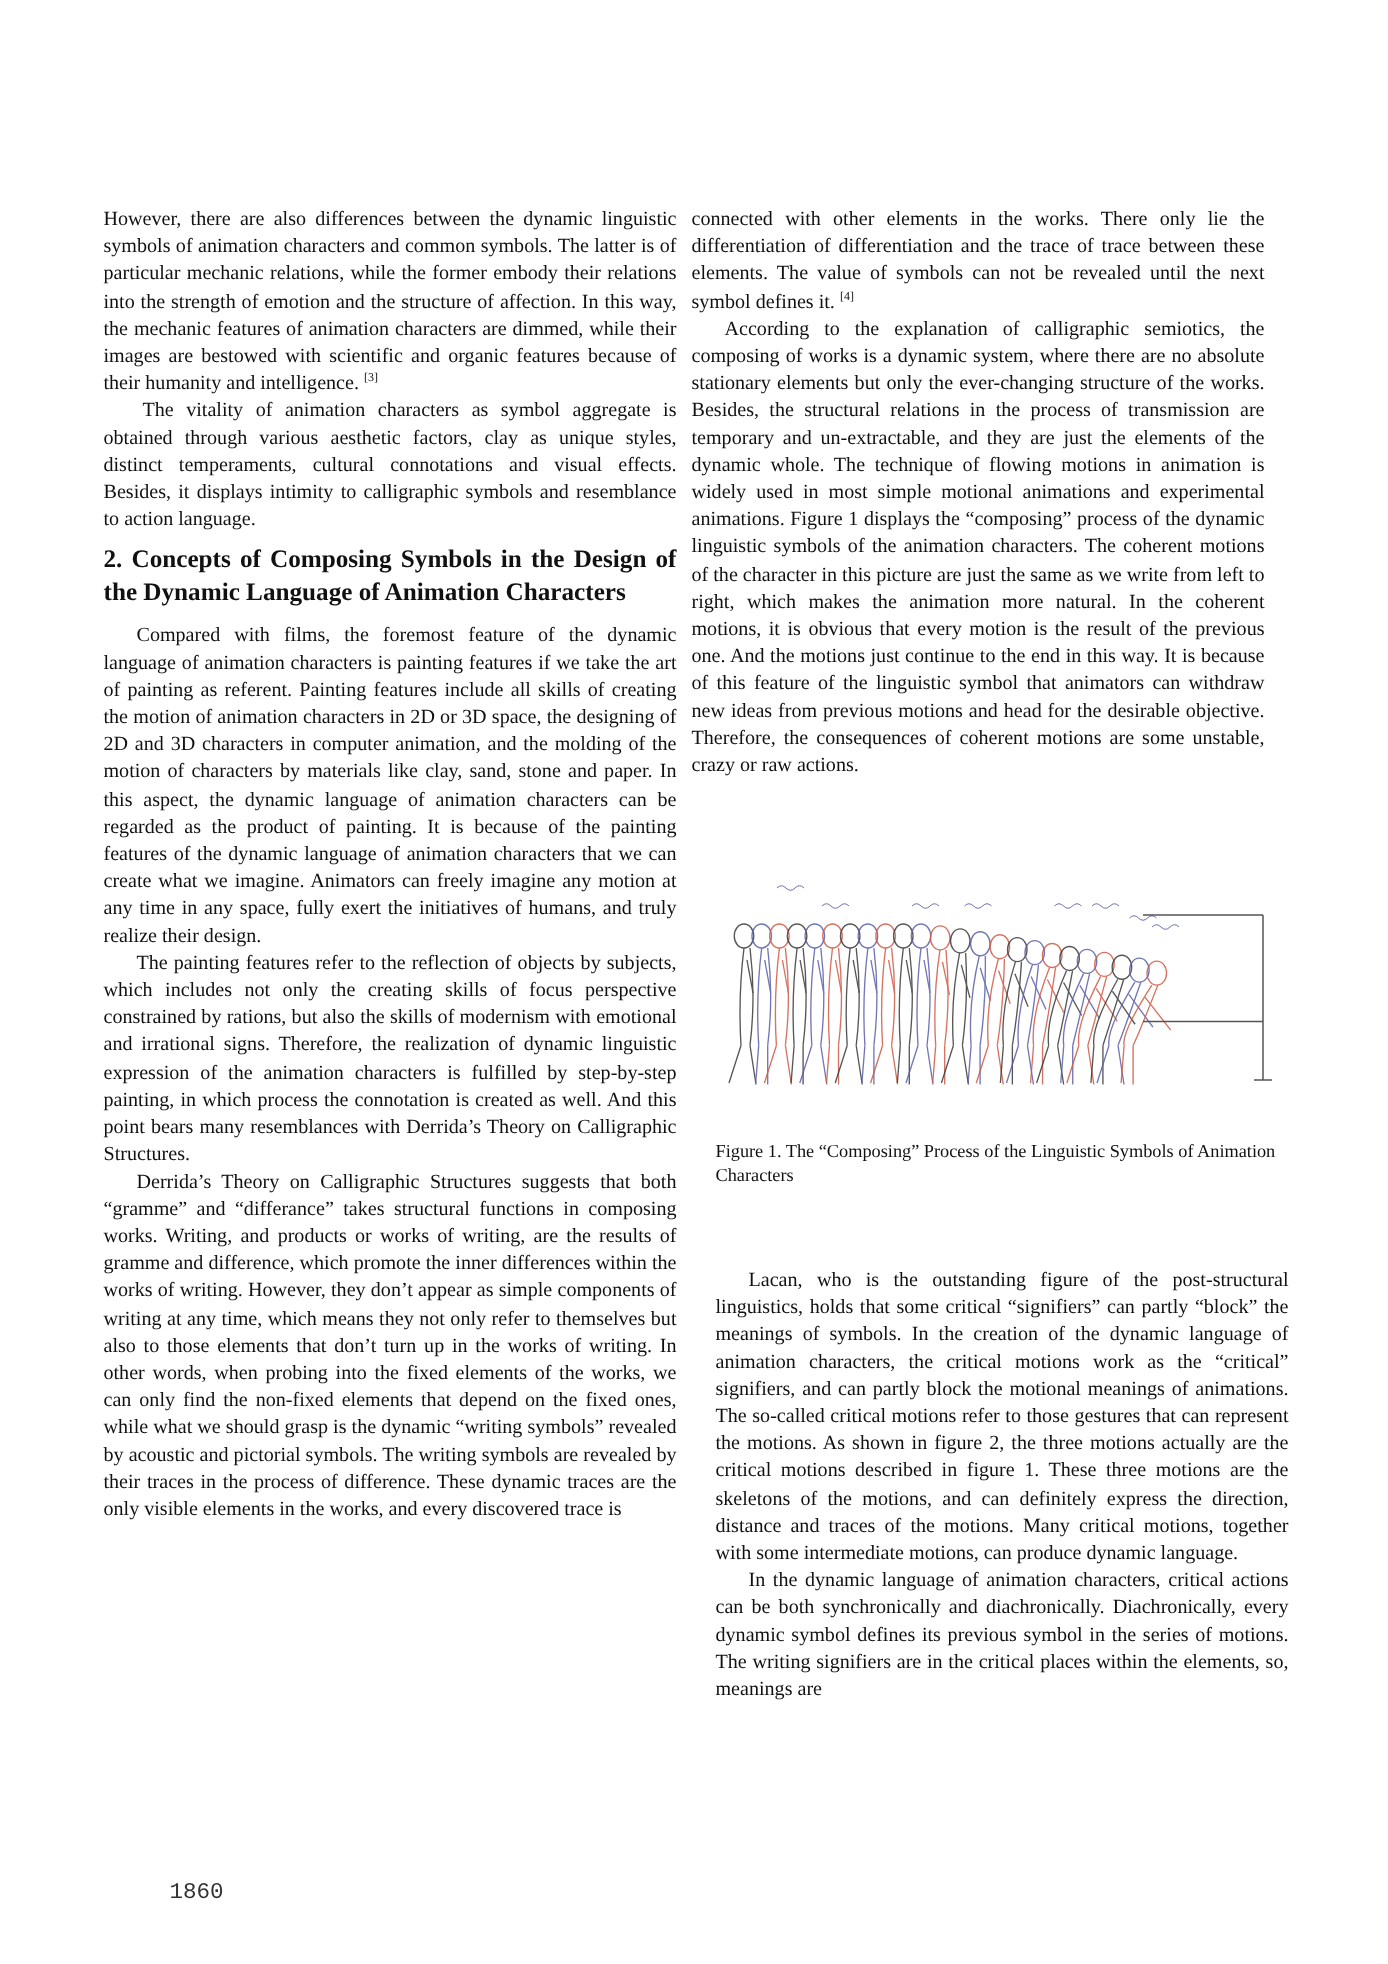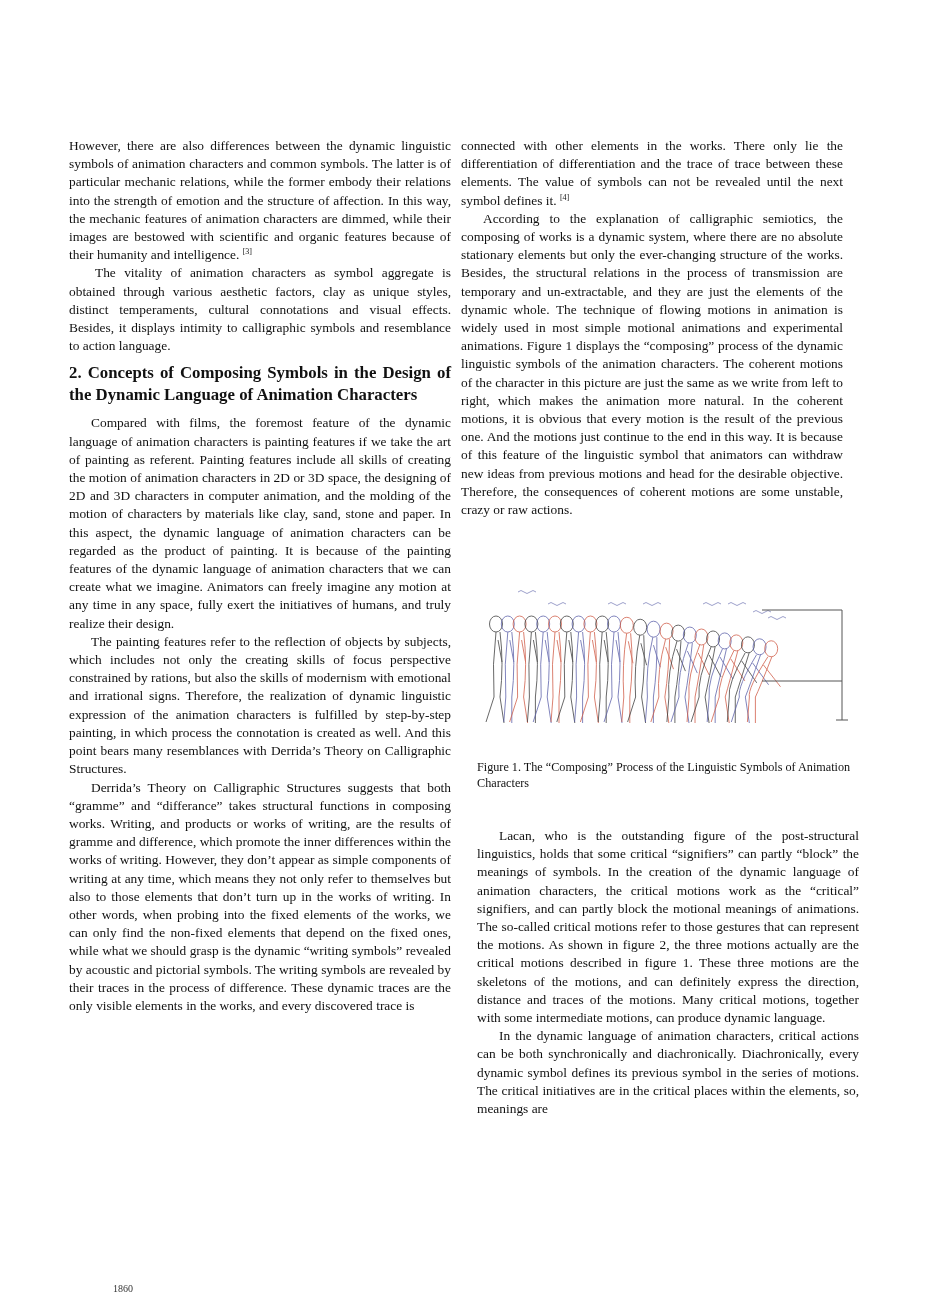--- a/index.html
+++ b/index.html
@@ -9,22 +9,22 @@
   .col.left { left: 69px; width: 382px; }
   .col.right { left: 461px; width: 382px; }
   p { margin: 0; }
   p.indent { text-indent: 22px; }
   p.indent-wide { text-indent: 26px; }
   sup { font-size: 8px; vertical-align: 5px; line-height: 0; }
   h2 { font-size: 16.8px; line-height: 21.5px; font-weight: bold; margin: 7px 0 9px 0; text-align: justify; text-align-last: left; }
   .figure { position: absolute; left: 478px; top: 582px; width: 385px; height: 158px; }
   .caption { position: absolute; left: 477px; top: 760px; width: 382px; text-align: left;
              font-weight: normal; font-size: 12.2px; line-height: 15.5px; }
-  .right2 { position: absolute; left: 477px; top: 827px; width: 382px; font-size: 13.4px; line-height: 18.2px; text-align: justify; }
-  .page-number { position: absolute; left: 113px; top: 1283px; font-size: 10px; color: #333; }
+  .right2 { position: absolute; left: 477px; top: 844px; width: 382px; font-size: 13.4px; line-height: 18.2px; text-align: justify; }
+  .page-number { position: absolute; left: 113px; top: 1253px; font-size: 15px; color: #333; font-family: Liberation Mono, monospace; }
 </style>
 </head>
 <body>
 
 <div class="col left">
   <p><span>However, there are also differences between the dynamic linguistic symbols of animation characters and common symbols. The latter is of particular mechanic relations, while the former embody their relations into the strength of emotion and the structure of affection. In this way, the mechanic features of animation characters are dimmed, while their images are bestowed with scientific and organic features because of their humanity and intelligence.</span>&nbsp;<sup>[3]</sup></p>
   <p class="indent-wide">The vitality of animation characters as symbol aggregate is obtained through various aesthetic factors, clay as unique styles, distinct temperaments, cultural connotations and visual effects. Besides, it displays intimity to calligraphic symbols and resemblance to action language.</p>
   <h2>2. Concepts of Composing Symbols in the Design of the Dynamic Language of Animation Characters</h2>
   <p class="indent">Compared with films, the foremost feature of the dynamic language of animation characters is painting features if we take the art of painting as referent. Painting features include all skills of creating the motion of animation characters in 2D or 3D space, the designing of 2D and 3D characters in computer animation, and the molding of the motion of characters by materials like clay, sand, stone and paper. In this aspect, the dynamic language of animation characters can be regarded as the product of painting. It is because of the painting features of the dynamic language of animation characters that we can create what we imagine. Animators can freely imagine any motion at any time in any space, fully exert the initiatives of humans, and truly realize their design.</p>
   <p class="indent">The painting features refer to the reflection of objects by subjects, which includes not only the creating skills of focus perspective constrained by rations, but also the skills of modernism with emotional and irrational signs. Therefore, the realization of dynamic linguistic expression of the animation characters is fulfilled by step-by-step painting, in which process the connotation is created as well. And this point bears many resemblances with Derrida’s Theory on Calligraphic Structures.</p>
@@ -198,16 +198,16 @@
     <line x1="284" y1="99" x2="364" y2="99" stroke="#555" stroke-width="1"></line>
     <line x1="364" y1="28" x2="364" y2="138" stroke="#555" stroke-width="1"></line>
     <line x1="358" y1="138" x2="370" y2="138" stroke="#555" stroke-width="1"></line>
   </g>
 </svg>
 
 <div class="caption">Figure 1. The “Composing” Process of the Linguistic Symbols of Animation Characters</div>
 
 <div class="right2">
   <p class="indent">Lacan, who is the outstanding figure of the post-structural linguistics, holds that some critical “signifiers” can partly “block” the meanings of symbols. In the creation of the dynamic language of animation characters, the critical motions work as the “critical” signifiers, and can partly block the motional meanings of animations. The so-called critical motions refer to those gestures that can represent the motions. As shown in figure 2, the three motions actually are the critical motions described in figure 1. These three motions are the skeletons of the motions, and can definitely express the direction, distance and traces of the motions. Many critical motions, together with some intermediate motions, can produce dynamic language.</p>
-  <p class="indent">In the dynamic language of animation characters, critical actions can be both synchronically and diachronically. Diachronically, every dynamic symbol defines its previous symbol in the series of motions. The critical initiatives are in the critical places within the elements, so, meanings are</p>
+  <p class="indent">In the dynamic language of animation characters, critical actions can be both synchronically and diachronically. Diachronically, every dynamic symbol defines its previous symbol in the series of motions. The writing signifiers are in the critical places within the elements, so, meanings are</p>
 </div>
 
 <div class="page-number">1860</div>
 
 </body></html>

